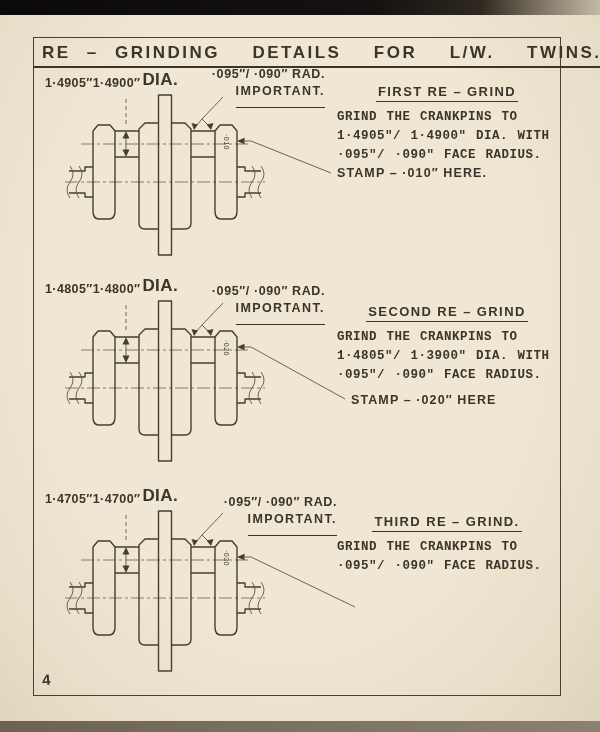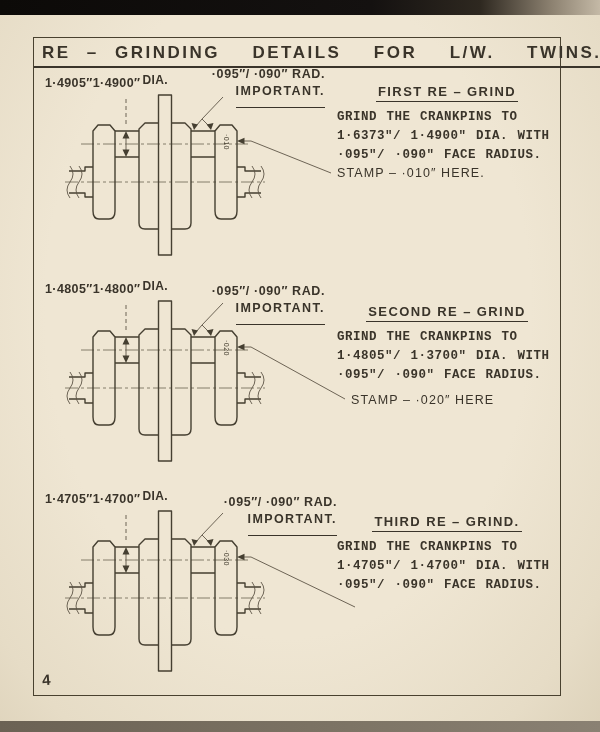--- a/index.html
+++ b/index.html
@@ -32,34 +32,34 @@
   .diagram-svg{position:absolute;left:0;top:0;}
   .ln{fill:none;stroke:#453f31;stroke-width:1.4;stroke-linejoin:round;}
   .thin{fill:none;stroke:#5d5546;stroke-width:0.9;}
   .cl{fill:none;stroke:#6b6352;stroke-width:0.8;stroke-dasharray:13 3 3 3;}
   .fill{fill:#453f31;stroke:none;}
   .stamp-mark-text{font-family:"Liberation Sans",sans-serif;font-size:7px;letter-spacing:0.5px;fill:#453f31;}
 
   .dia-label{position:absolute;left:8px;top:13px;display:flex;align-items:center;
     font-size:12.5px;font-weight:bold;letter-spacing:0.4px;}
   .dia-stack{display:flex;line-height:1.15;}
-  .dia-suffix{font-size:12px;margin-left:2px;margin-top:-7px;}
+  .dia-suffix{font-size:17px;margin-left:2px;margin-top:-7px;}
 
   .rad-label{position:absolute;left:138px;top:3px;width:150px;text-align:right;
     font-size:12.5px;font-weight:bold;letter-spacing:0.6px;line-height:1.35;}
   .s2 .rad-label{top:14px;} .s3 .rad-label{top:15px;left:150px;}
   .rad-important{display:inline-block;border-bottom:1.5px solid #3a342a;padding-bottom:7px;letter-spacing:1.4px;}
 
   .text-block{position:absolute;left:300px;top:21px;width:220px;}
   .s2 .text-block,.s3 .text-block{top:35px;}
   .grind-heading{text-align:center;font-size:13px;font-weight:bold;letter-spacing:1.4px;margin-bottom:6px;}
   .grind-heading span{display:inline-block;border-bottom:1.6px solid #3a342a;padding:0 2px 2px;white-space:pre;}
   .grind-body{font-size:12.5px;letter-spacing:0.5px;word-spacing:1.5px;line-height:1.5;font-weight:bold;font-family:Liberation Mono, monospace;}
 
-  .stamp-note{position:absolute;font-size:12.5px;font-weight:normal;letter-spacing:1.1px;white-space:pre;}
+  .stamp-note{position:absolute;font-size:12.5px;font-weight:bold;letter-spacing:1.1px;white-space:pre;}
   .s1 .stamp-note{left:300px;top:103px;}
   .s2 .stamp-note{left:314px;top:124px;}
   .s3 .stamp-note{left:324px;top:122px;}
 
   .page-number{position:absolute;left:8px;top:633px;font-size:15px;font-weight:bold;transform:rotate(-4deg);}
 </style>
 </head>
 <body>
 
 <svg width="0" height="0" style="position:absolute" aria-hidden="true">
@@ -115,21 +115,21 @@
     <div class="rad-label">
       <div>·095″/ ·090″ RAD.</div>
       <span class="rad-important">IMPORTANT.</span>
     </div>
     <div class="text-block">
       <div class="grind-heading">
         <span>FIRST RE – GRIND</span>
       </div>
       <div class="grind-body">
         <div>GRIND THE CRANKPINS TO</div>
-        <div>1·6373″/ 1·4900″ DIA. WITH</div>
+        <div>1·4905″/ 1·4900″ DIA. WITH</div>
         <div>·095″/ ·090″ FACE RADIUS.</div>
       </div>
     </div>
     <div class="stamp-note">STAMP – ·010″ HERE.</div>
   </div>
 
   <div class="section s2">
     <svg class="diagram-svg" width="520" height="205" viewBox="0 0 520 205">
       <use href="#crank" x="28" y="30"></use>
       <line class="thin" x1="214" y1="78" x2="308" y2="130"></line>
@@ -145,21 +145,21 @@
     <div class="rad-label">
       <div>·095″/ ·090″ RAD.</div>
       <span class="rad-important">IMPORTANT.</span>
     </div>
     <div class="text-block">
       <div class="grind-heading">
         <span>SECOND RE – GRIND</span>
       </div>
       <div class="grind-body">
         <div>GRIND THE CRANKPINS TO</div>
-        <div>1·4805″/ 1·3700″ DIA. WITH</div>
+        <div>1·4805″/ 1·3900″ DIA. WITH</div>
         <div>·095″/ ·090″ FACE RADIUS.</div>
       </div>
     </div>
     <div class="stamp-note">STAMP – ·020″ HERE</div>
   </div>
 
   <div class="section s3">
     <svg class="diagram-svg" width="520" height="205" viewBox="0 0 520 205">
       <use href="#crank" x="28" y="30"></use>
       <line class="thin" x1="214" y1="78" x2="318" y2="128"></line>
@@ -175,20 +175,19 @@
     <div class="rad-label">
       <div>·095″/ ·090″ RAD.</div>
       <span class="rad-important">IMPORTANT.</span>
     </div>
     <div class="text-block">
       <div class="grind-heading">
         <span>THIRD RE – GRIND.</span>
       </div>
       <div class="grind-body">
         <div>GRIND THE CRANKPINS TO</div>
-        <div>1·4705″/ 1·4700″ DIA. WITH</div>
         <div>·095″/ ·090″ FACE RADIUS.</div>
       </div>
     </div>
   </div>
 
   <div class="page-number">4</div>
 </div>
 
 </body></html>

